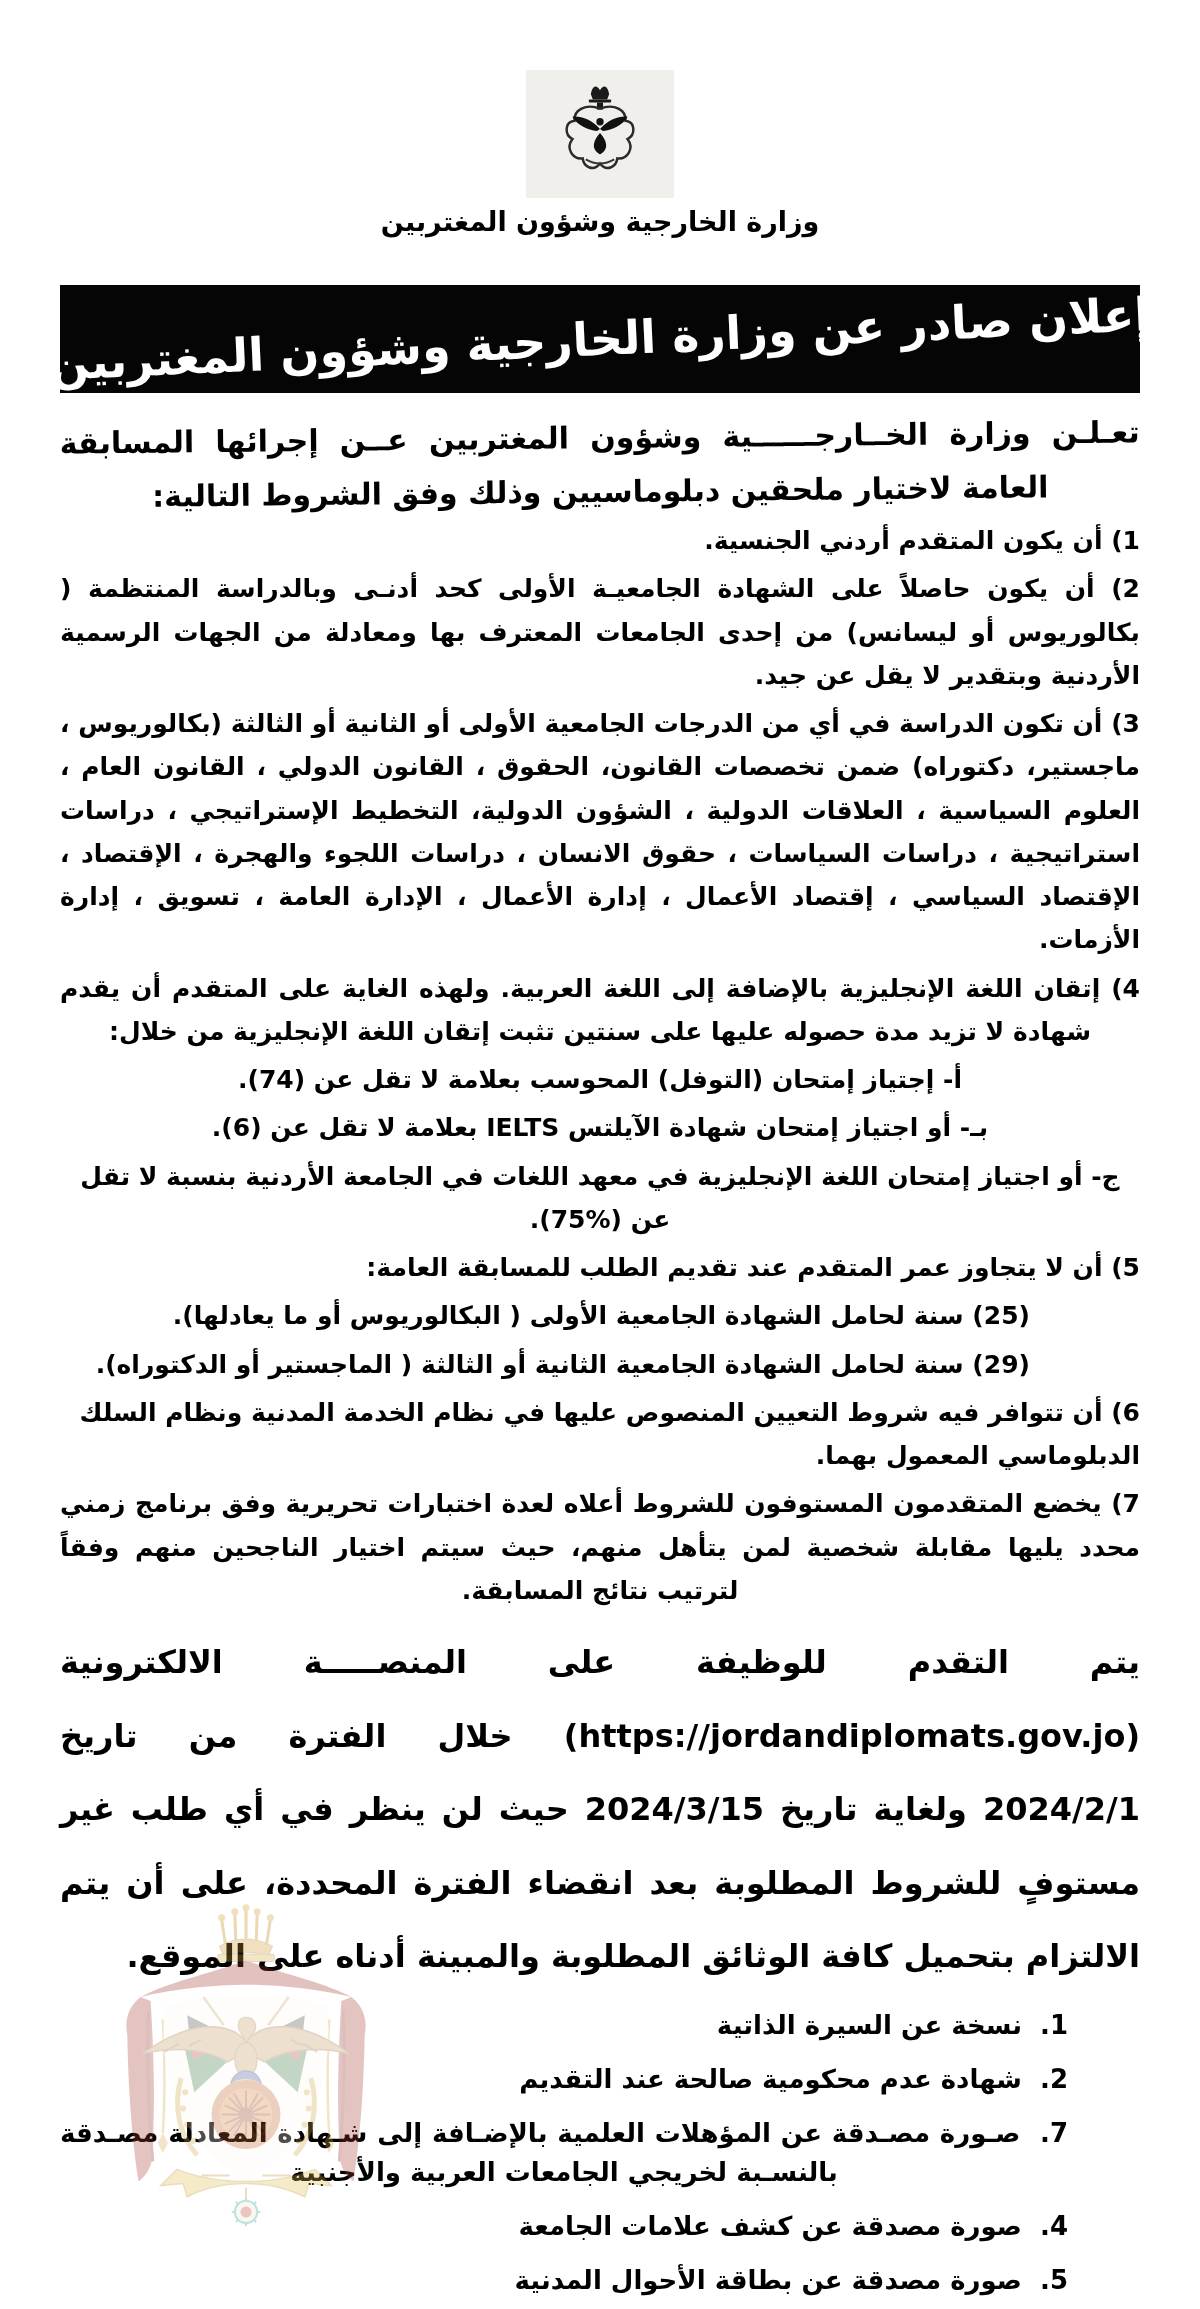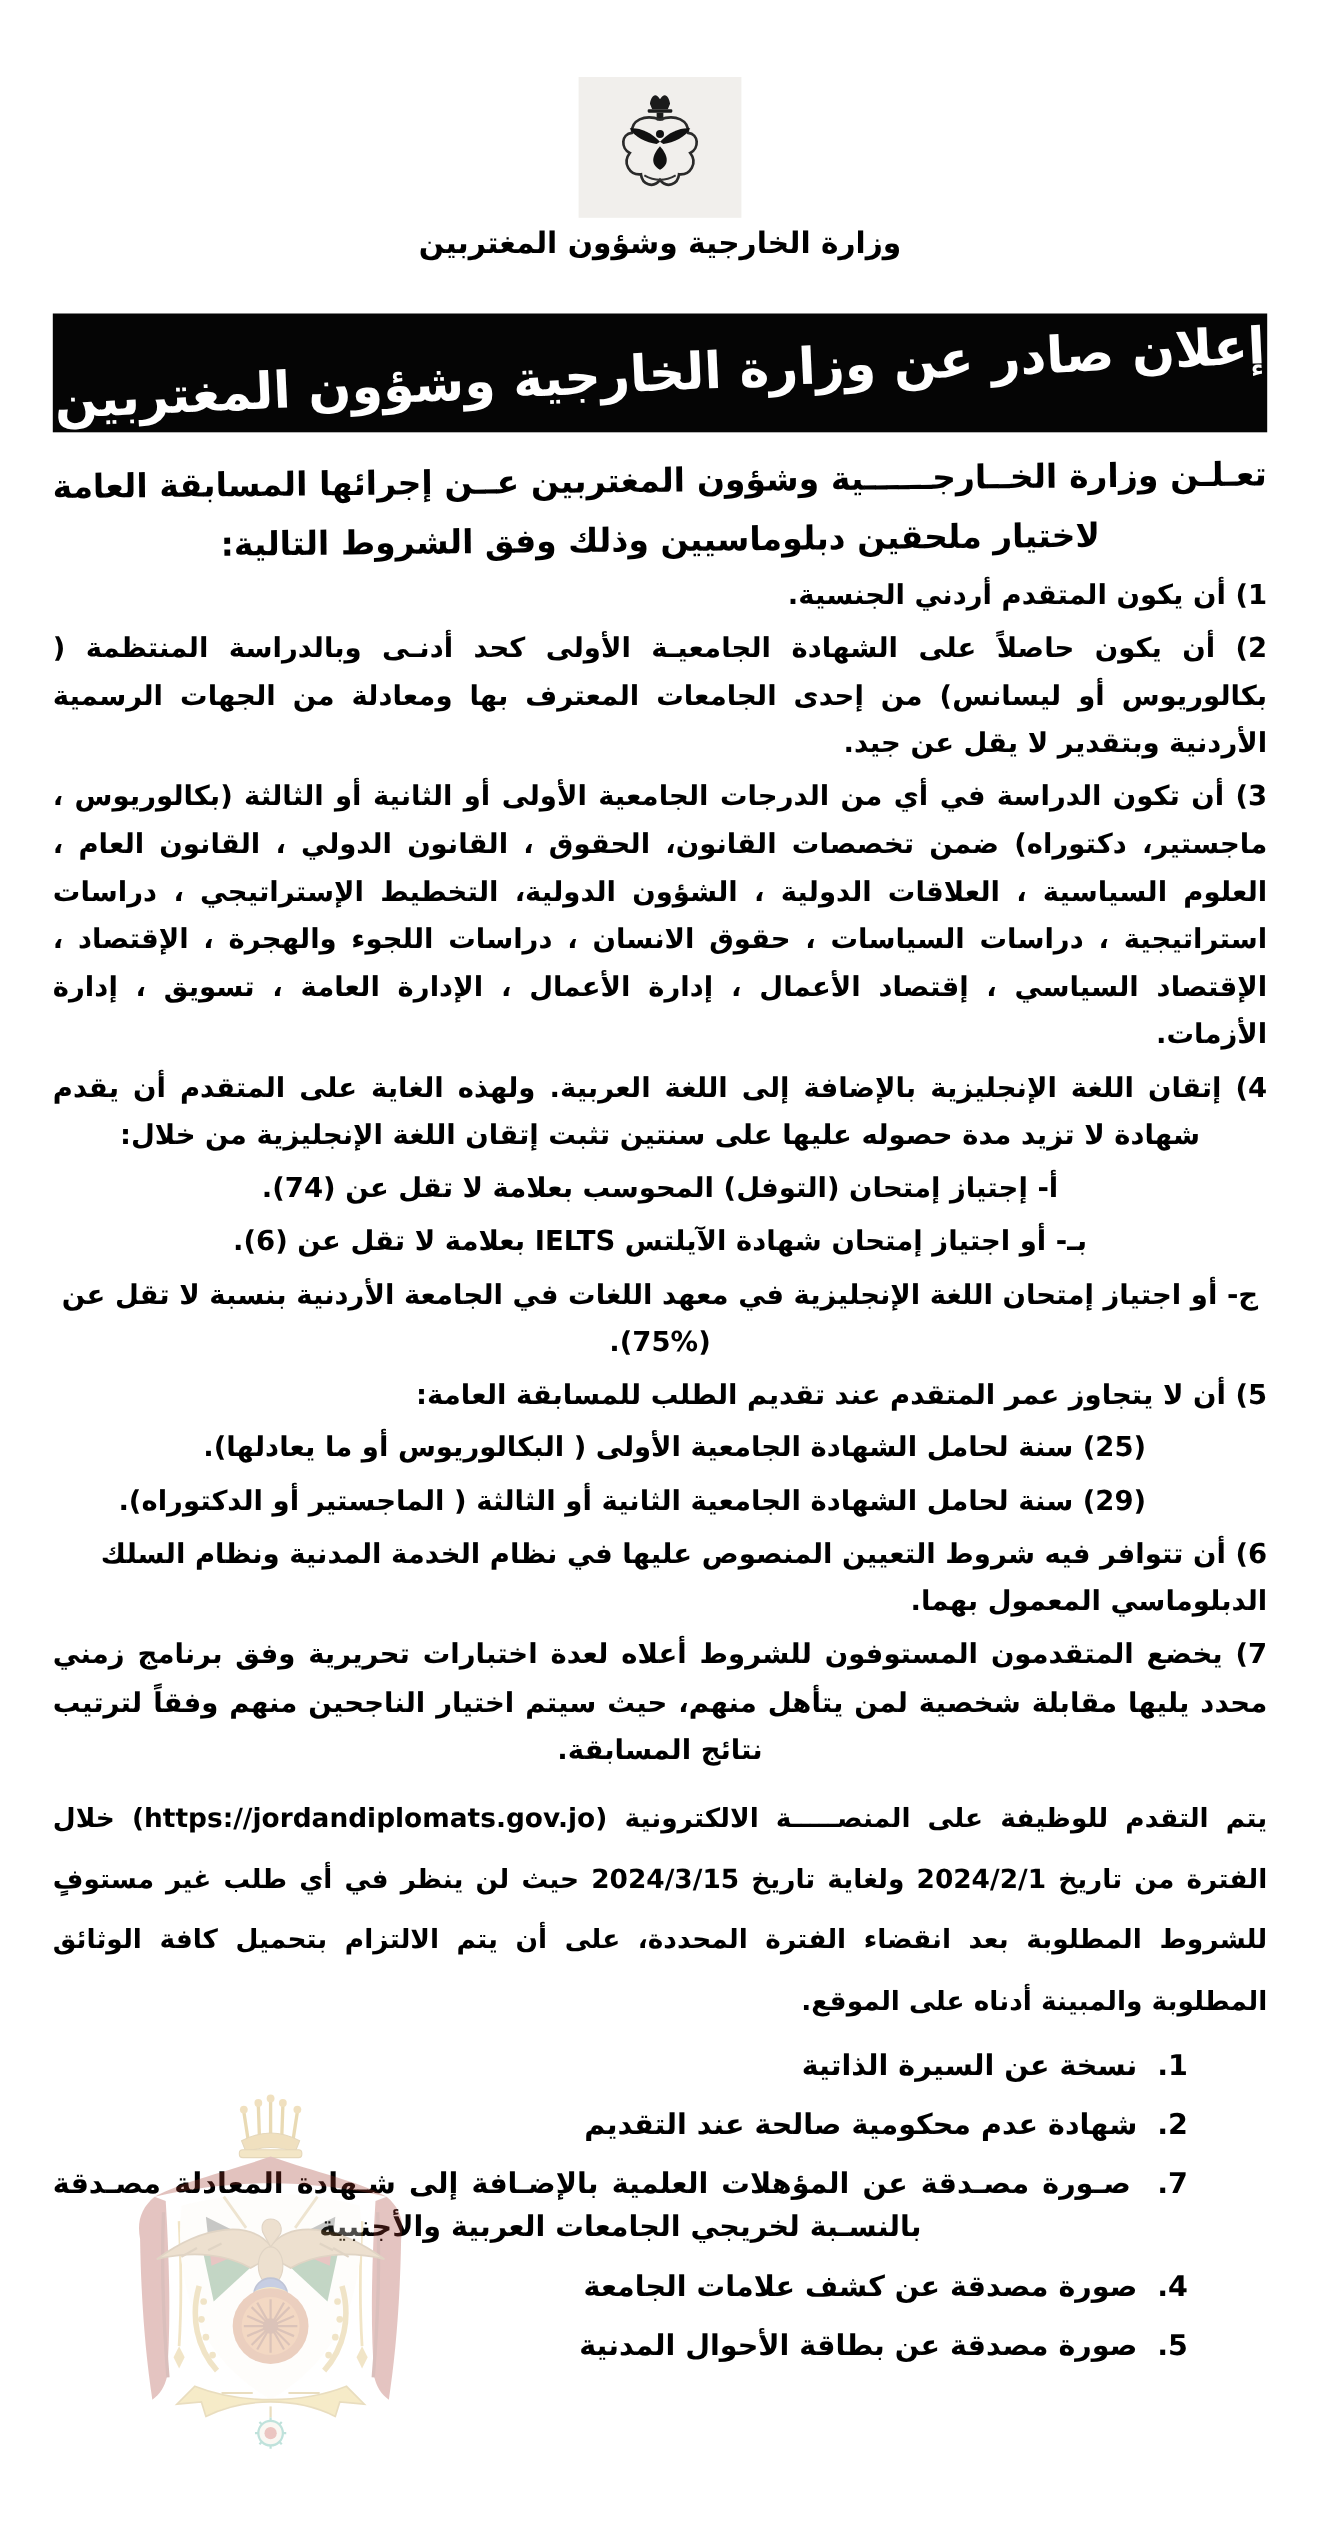--- a/index.html
+++ b/index.html
@@ -2,21 +2,21 @@
 <html lang="ar" style="--banner-bg: #050505; --banner-fg: #ffffff; --heading-bg: #b3b1b0; --logo-bg: #f1efec;"><head>
 <meta charset="utf-8">
 <style>
   html,body{margin:0;padding:0;background:#ffffff;}
   body{
     width:1200px;height:2309px;position:relative;overflow:hidden;
     font-family:"DejaVu Sans",sans-serif;color:#000;
   }
   .page{
     position:relative;width:100%;height:100%;
-    padding:70px 48px 0;box-sizing:border-box;direction:rtl;
+    padding:70px 60px 0;box-sizing:border-box;direction:rtl;
   }
   .logo-box{
     width:148px;height:128px;background:var(--logo-bg,#f1efec);
     margin:0 auto;display:flex;align-items:center;justify-content:center;
   }
   .ministry-name{text-align:center;font-weight:bold;font-size:27px;margin-top:8px;}
   .banner{
     background:var(--banner-bg,#000);margin-top:48px;height:108px;
     display:flex;align-items:center;justify-content:center;
   }
@@ -33,21 +33,21 @@
   .just{text-align:justify;text-align-last:right;}
   .lastcenter{text-align-last:center;}
   .sub{text-align:center;}
   .age{margin-left:0;margin-right:110px;}
   .section-heading{
     background:var(--heading-bg,#b3b3b3);margin-top:12px;height:64px;
     display:flex;align-items:center;justify-content:center;
     font-size:31px;font-weight:bold;
   }
   .apply{
-    font-size:24px;font-weight:bold;line-height:2.3;
+    font-size:32px;font-weight:bold;line-height:2.3;
     text-align:justify;text-align-last:right;margin:14px 0 0;
   }
   .docs{margin-top:12px;padding-left:0;padding-right:72px;}
   .doc{
     font-size:26px;font-weight:bold;margin:0 0 15px;line-height:1.5;
     text-align:right;white-space:pre-wrap;
   }
   .doc.wrap3{text-align:justify;text-align-last:center;}
   .watermark{position:absolute;left:104px;top:1896px;width:284px;height:352px;opacity:0.3;}
   .crest-icon{width:104px;height:112px;}

